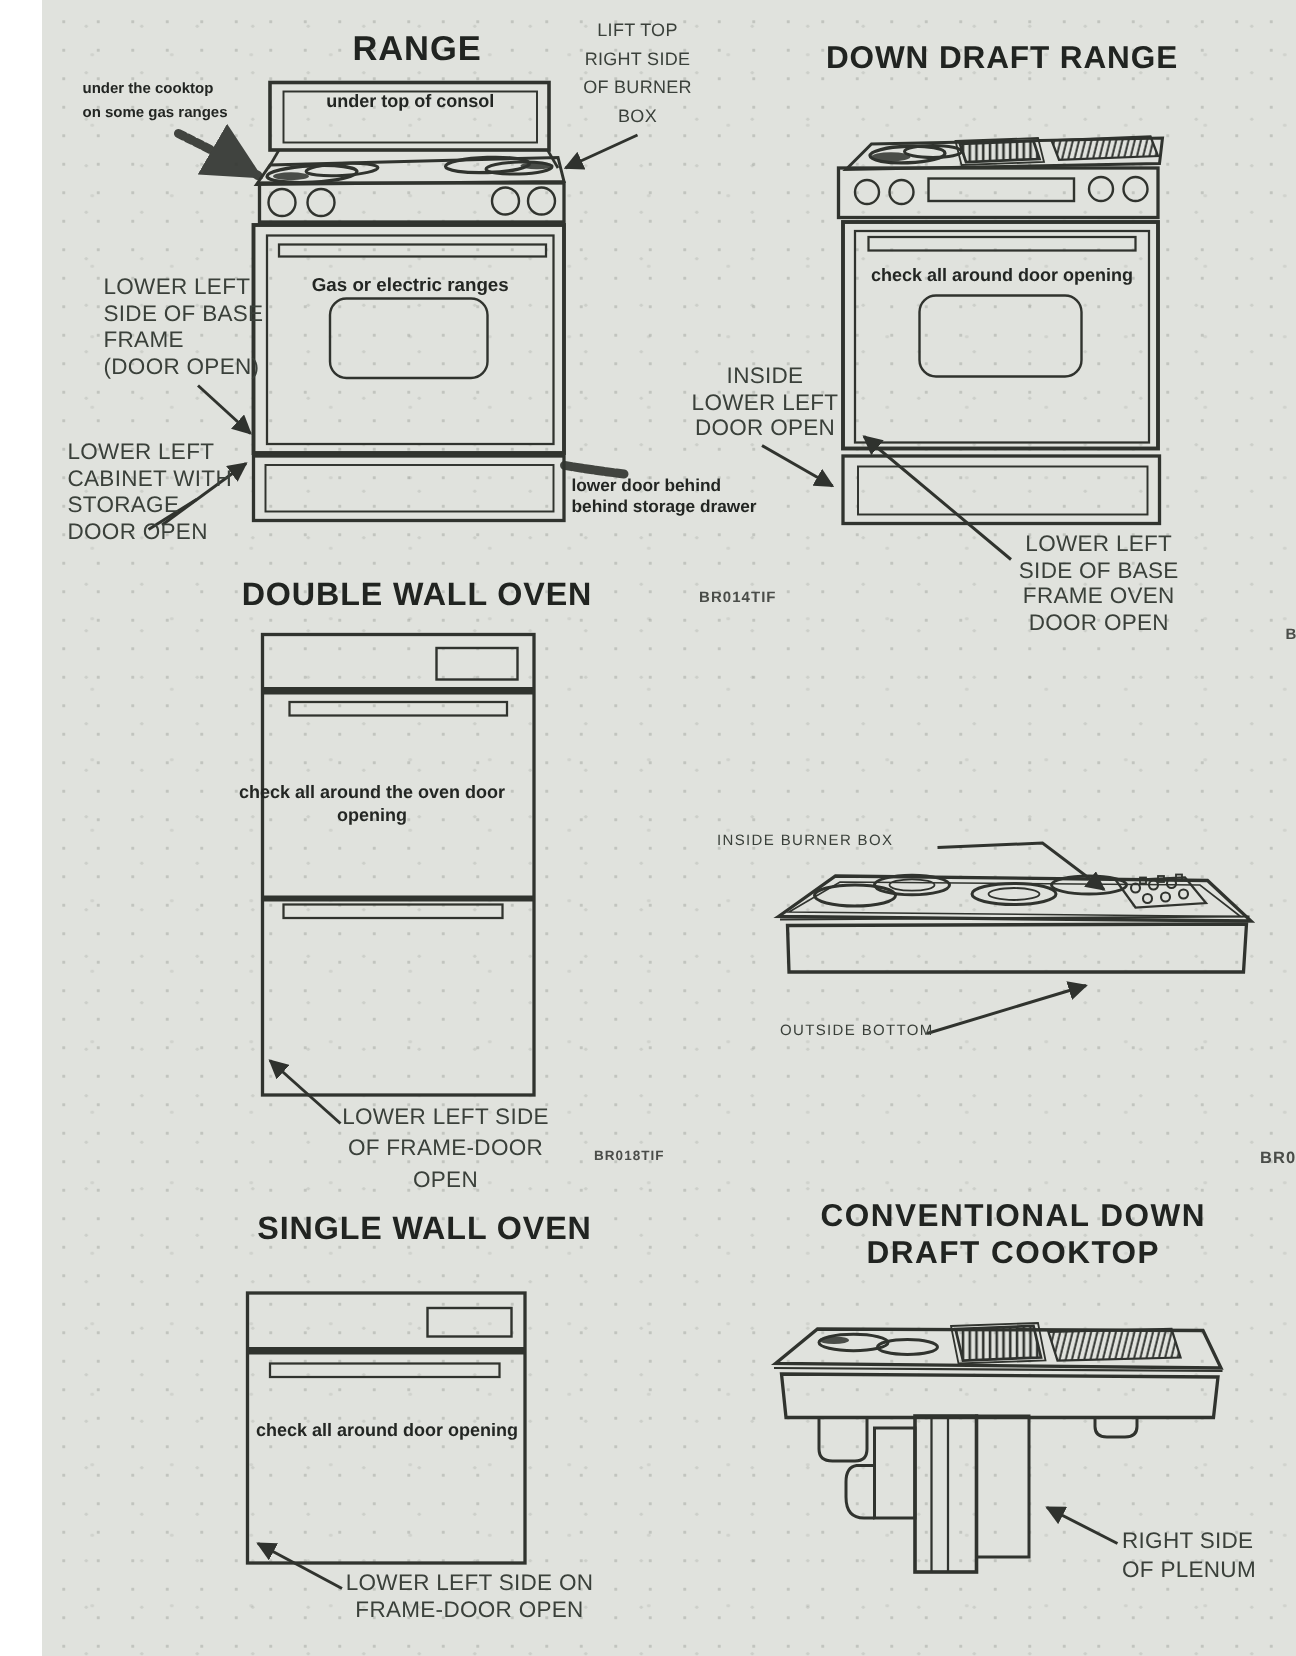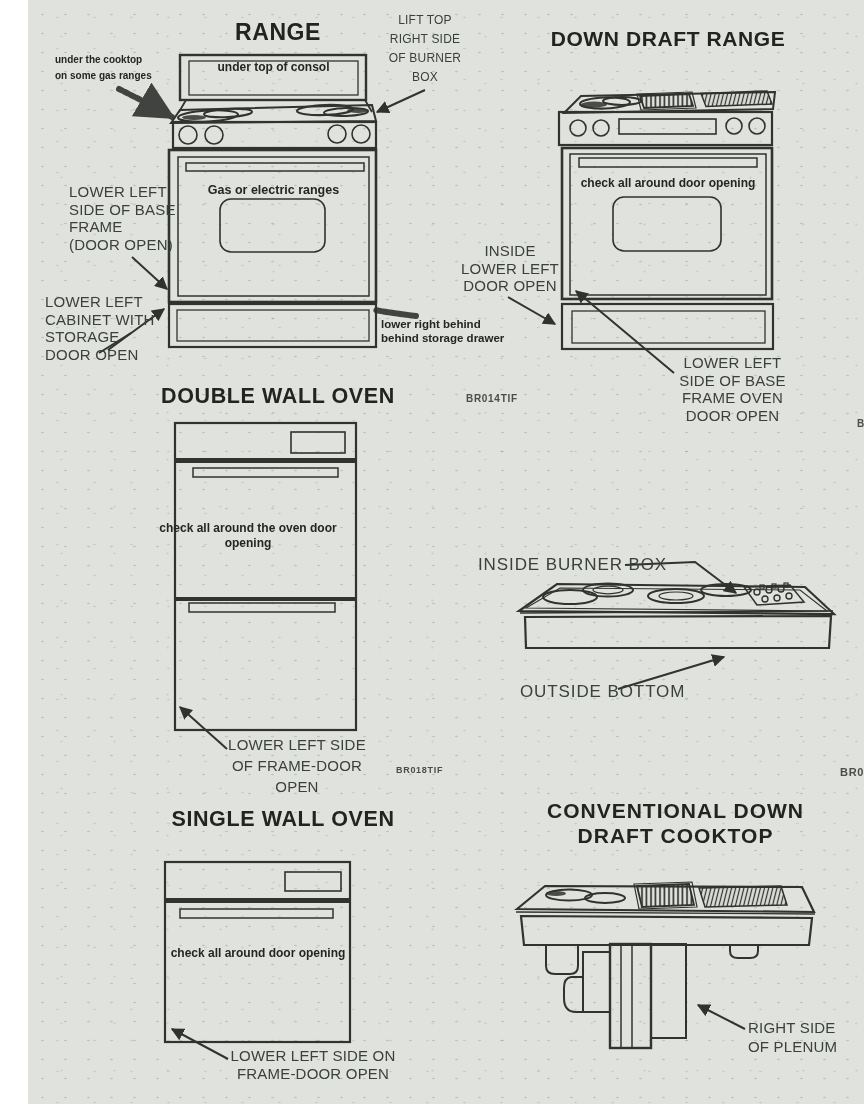--- a/index.html
+++ b/index.html
@@ -14,21 +14,21 @@
     background-position:3px 5px, 11px 2px, 7px 13px;
     font-family:"Liberation Sans", sans-serif;
     margin-left:28px;
   }
   .abs{position:absolute;}
   .t{font-weight:bold;font-size:21px;letter-spacing:.6px;color:#212421;text-align:center;white-space:pre-line;line-height:25px;}
   .cap{font-size:15px;line-height:17.5px;color:#3a403a;letter-spacing:.2px;white-space:pre-line;}
   .capc{text-align:center;}
   .bolds{font-weight:bold;font-size:12px;color:#232623;text-align:center;white-space:pre-line;line-height:14.5px;}
   .boldl{font-weight:bold;font-size:11.5px;color:#232623;text-align:left;white-space:pre-line;line-height:14px;}
-  .smalllab{font-size:17px;letter-spacing:.9px;color:#3a403a;white-space:pre-line;}
+  .smalllab{font-size:10px;letter-spacing:.9px;color:#3a403a;white-space:pre-line;}
   .code{font-weight:bold;font-size:10px;color:#4a4d49;letter-spacing:.7px;padding-left:34px;}
   svg .ln{fill:none;stroke:#30332e;}
 </style>
 </head>
 <body>
 
 <div class="page">
 
   <svg class="abs" style="left:0;top:0" width="864" height="1104" viewBox="0 0 864 1104">
     <defs>
@@ -190,21 +190,21 @@
   <div class="abs bolds" style="left:161px;top:60px;width:169px">under top of consol</div>
   <div class="abs bolds" style="left:150px;top:183px;width:191px;font-size:12.5px">Gas or electric ranges</div>
   <div class="abs cap" style="left:41px;top:183px;width:115px">LOWER LEFT
 SIDE OF BASE
 FRAME
 (DOOR OPEN)</div>
   <div class="abs cap" style="left:17px;top:293px;width:125px">LOWER LEFT
 CABINET WITH
 STORAGE
 DOOR OPEN</div>
-  <div class="abs boldl" style="left:353px;top:317px;width:140px">lower right behind
+  <div class="abs boldl" style="left:353px;top:317px;width:140px">lower door behind
 behind storage drawer</div>
 
   <div class="abs t" style="left:510px;top:26px;width:260px">DOWN DRAFT RANGE</div>
   <div class="abs bolds" style="left:545px;top:176px;width:190px">check all around door opening</div>
   <div class="abs cap capc" style="left:432px;top:242px;width:100px">INSIDE
 LOWER LEFT
 DOOR OPEN</div>
   <div class="abs cap capc" style="left:648px;top:354px;width:113px">LOWER LEFT
 SIDE OF BASE
 FRAME OVEN

